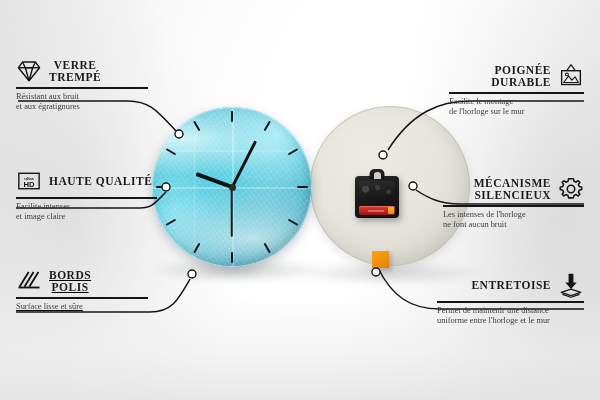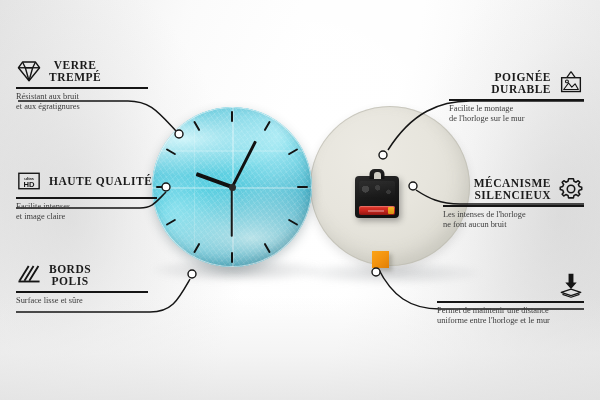--- a/index.html
+++ b/index.html
@@ -303,40 +303,40 @@
       </svg>
       <div>
         <div class="co-title">HAUTE QUALITÉ</div>
       </div>
     </div>
     <div class="co-rule" style="width:141px"></div>
     <div class="co-sub">Facilite intenses</div>
     <div class="co-sub">et image claire</div>
   </div>
 
-  <div class="callout left" style="left:16px;top:262px;width:135px;">
+  <div class="callout left" style="left:16px;top:268px;width:135px;text-decoration:underline;">
     <div class="co-head">
       <svg class="ico" viewBox="0 0 32 32">
         <g stroke="#151515" stroke-width="2.3" fill="none" stroke-linecap="square">
           <path d="M5,22 L15,6"></path>
             <path d="M11,22 L21,6"></path>
             <path d="M17,22 L27,6"></path>
         </g>
         <path d="M3,24 L29,24" stroke="#151515" stroke-width="2.3"></path>
       </svg>
       <div>
         <div class="co-title">BORDS</div>
         <div class="co-title">POLIS</div>
       </div>
     </div>
     <div class="co-rule" style="width:132px"></div>
     <div class="co-sub">Surface lisse et sûre</div>
   </div>
 
-  <div class="callout right" style="left:449px;top:70px;width:135px;">
+  <div class="callout right" style="left:449px;top:63px;width:135px;">
     <div class="co-head">
       <div>
         <div class="co-title">POIGNÉE</div>
         <div class="co-title">DURABLE</div>
       </div>
       <svg class="ico" viewBox="0 0 32 32">
         <path d="M16,2 L11,9" fill="none" stroke="#151515" stroke-width="1.5"></path>
         <path d="M16,2 L21,9" fill="none" stroke="#151515" stroke-width="1.5"></path>
         <rect x="4.5" y="9.5" width="23" height="17" fill="none" stroke="#151515" stroke-width="1.7"></rect>
         <path d="M7,24 L13,16 L17,21 L21,17 L25,24 Z" fill="none" stroke="#151515" stroke-width="1.4" stroke-linejoin="round"></path>
@@ -362,20 +362,21 @@
       </svg>
     </div>
     <div class="co-rule" style="width:141px"></div>
     <div class="co-sub">Les intenses de l'horloge</div>
     <div class="co-sub">ne font aucun bruit</div>
   </div>
 
   <div class="callout right" style="left:437px;top:272px;width:147px;">
     <div class="co-head">
       <div>
+        <div class="co-title">ENTRETOISE</div>
       </div>
       <svg class="ico" viewBox="0 0 32 32">
         <path d="M13,2 L19,2 L19,13 L23,13 L16,21 L9,13 L13,13 Z" fill="#151515"></path>
         <path d="M16,21 L28,25 L16,29 L4,25 Z" fill="none" stroke="#151515" stroke-width="1.6" stroke-linejoin="round"></path>
         <path d="M5.5,27.5 L16,31 L26.5,27.5" fill="none" stroke="#151515" stroke-width="1.4" stroke-linejoin="round"></path>
       </svg>
     </div>
     <div class="co-rule" style="width:147px"></div>
     <div class="co-sub">Permet de maintenir une distance</div>
     <div class="co-sub">uniforme entre l'horloge et le mur</div>

